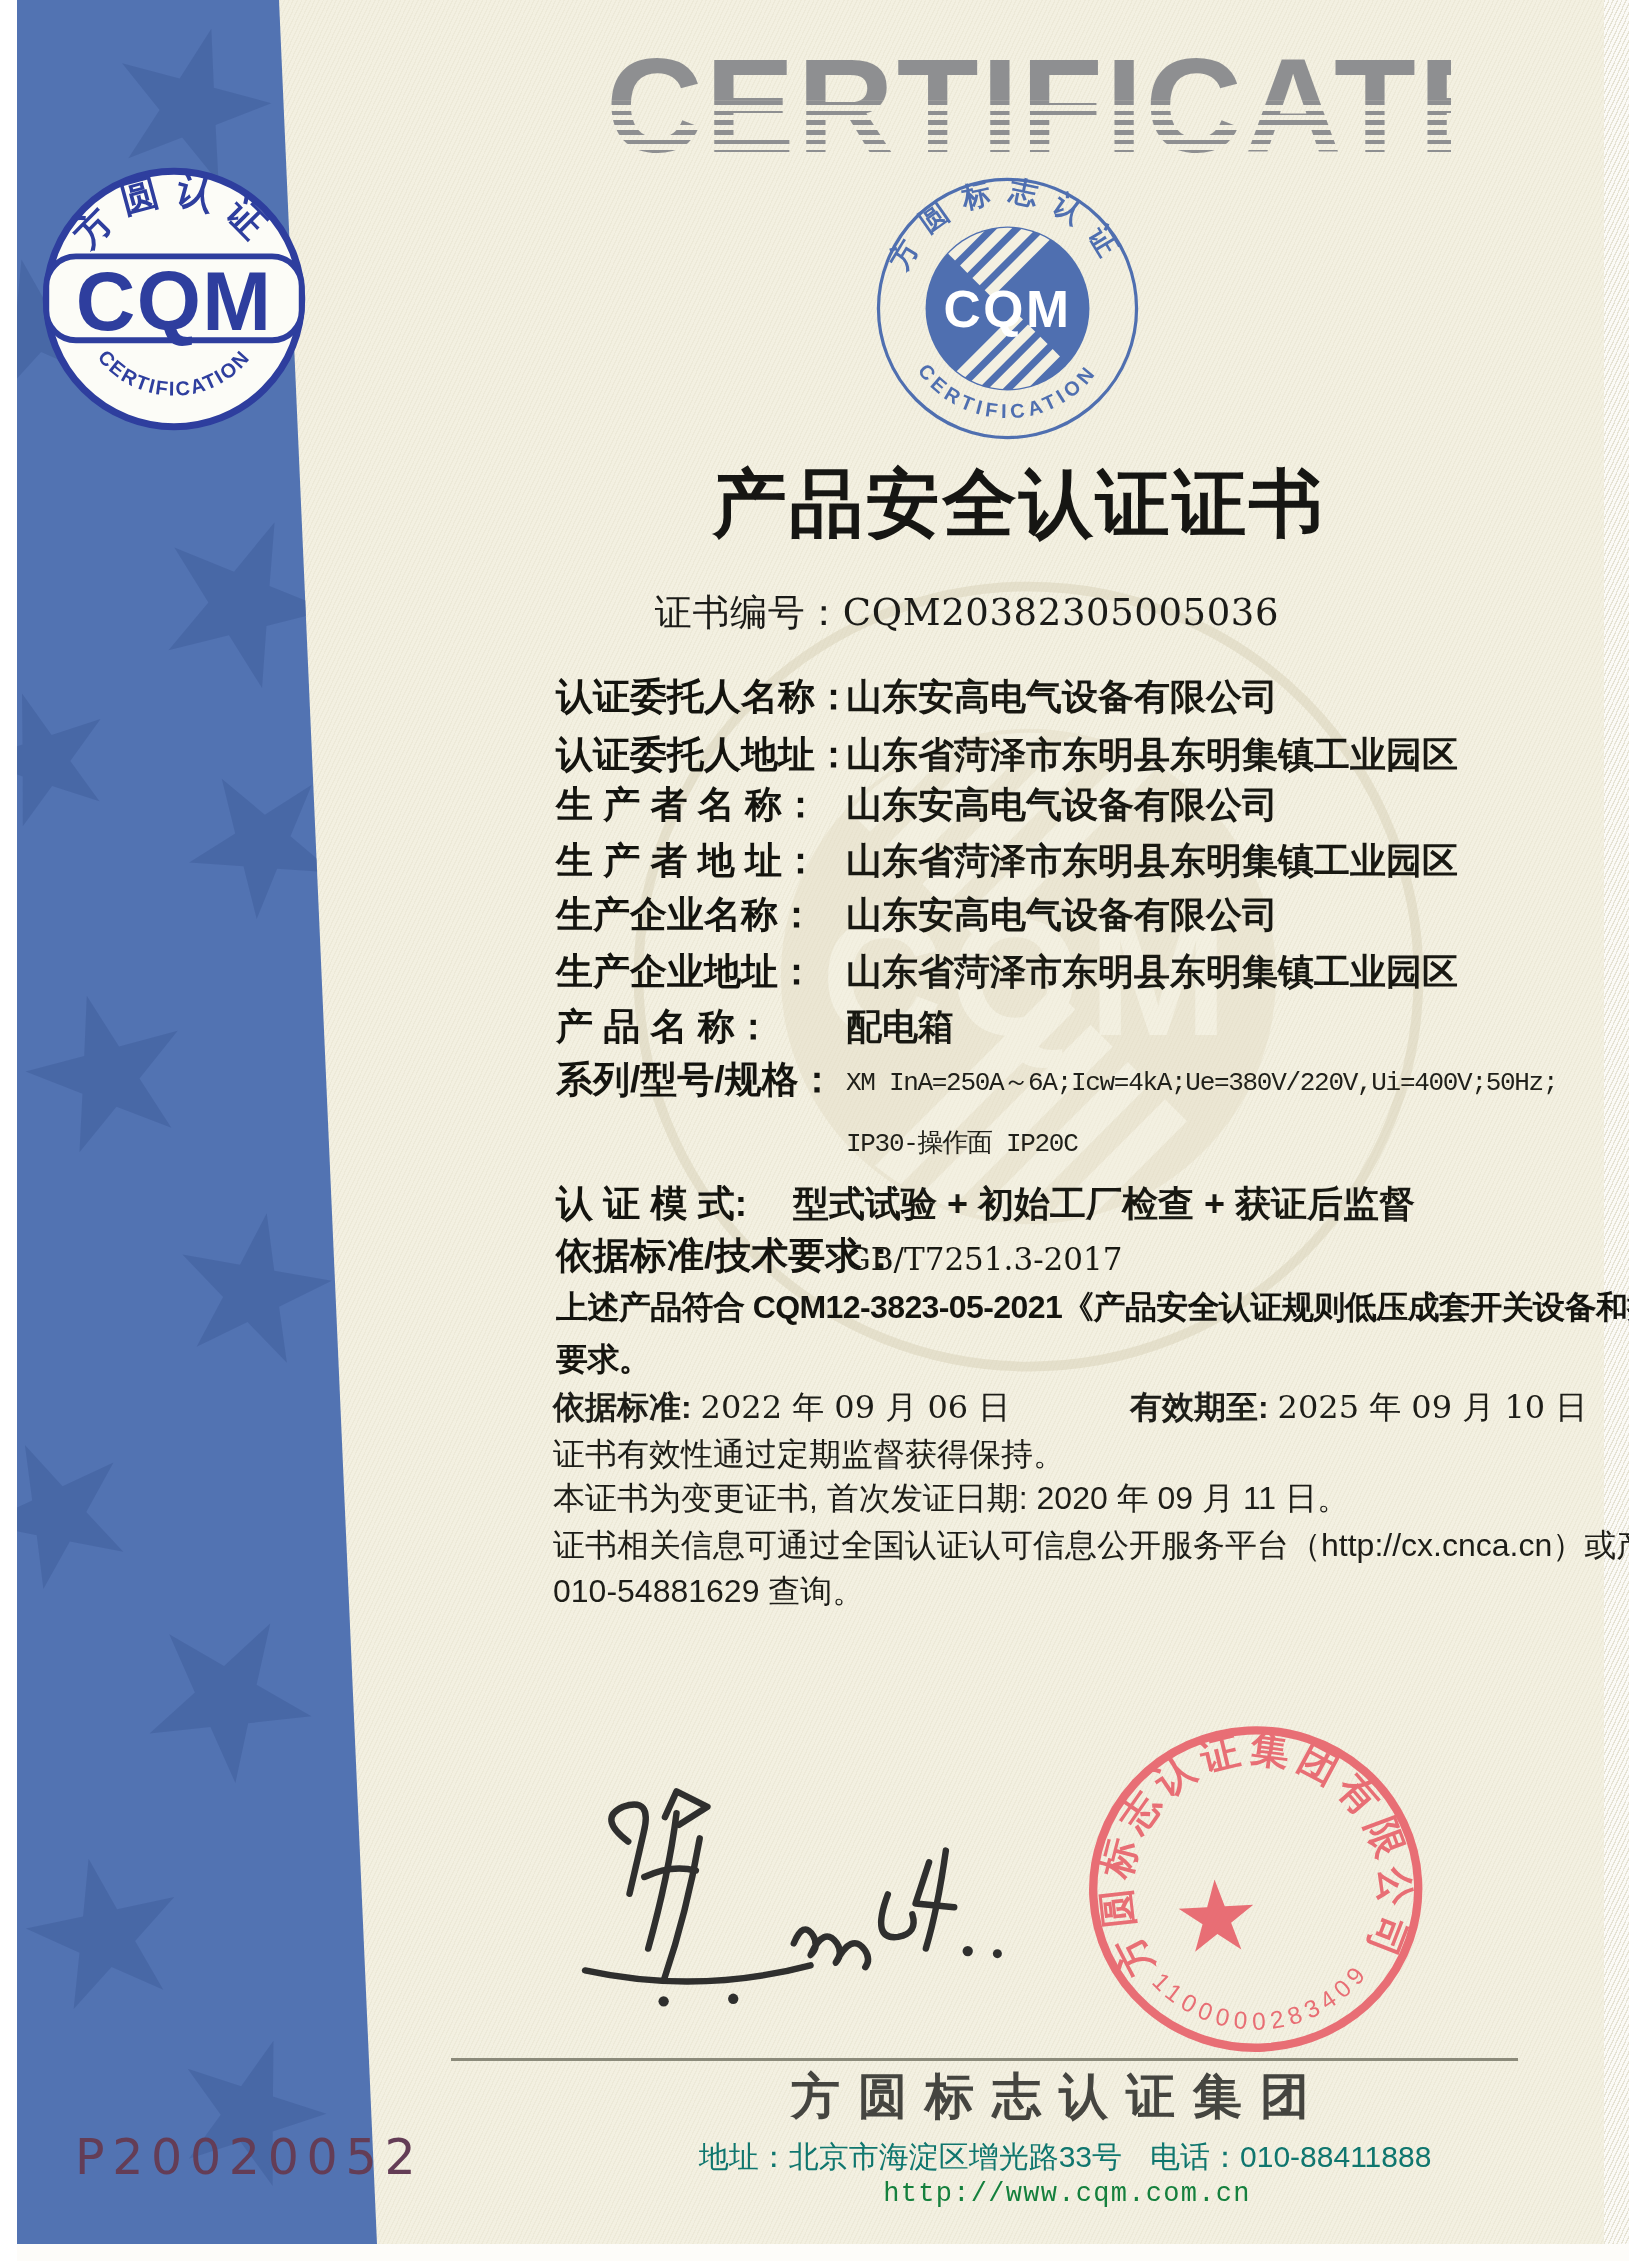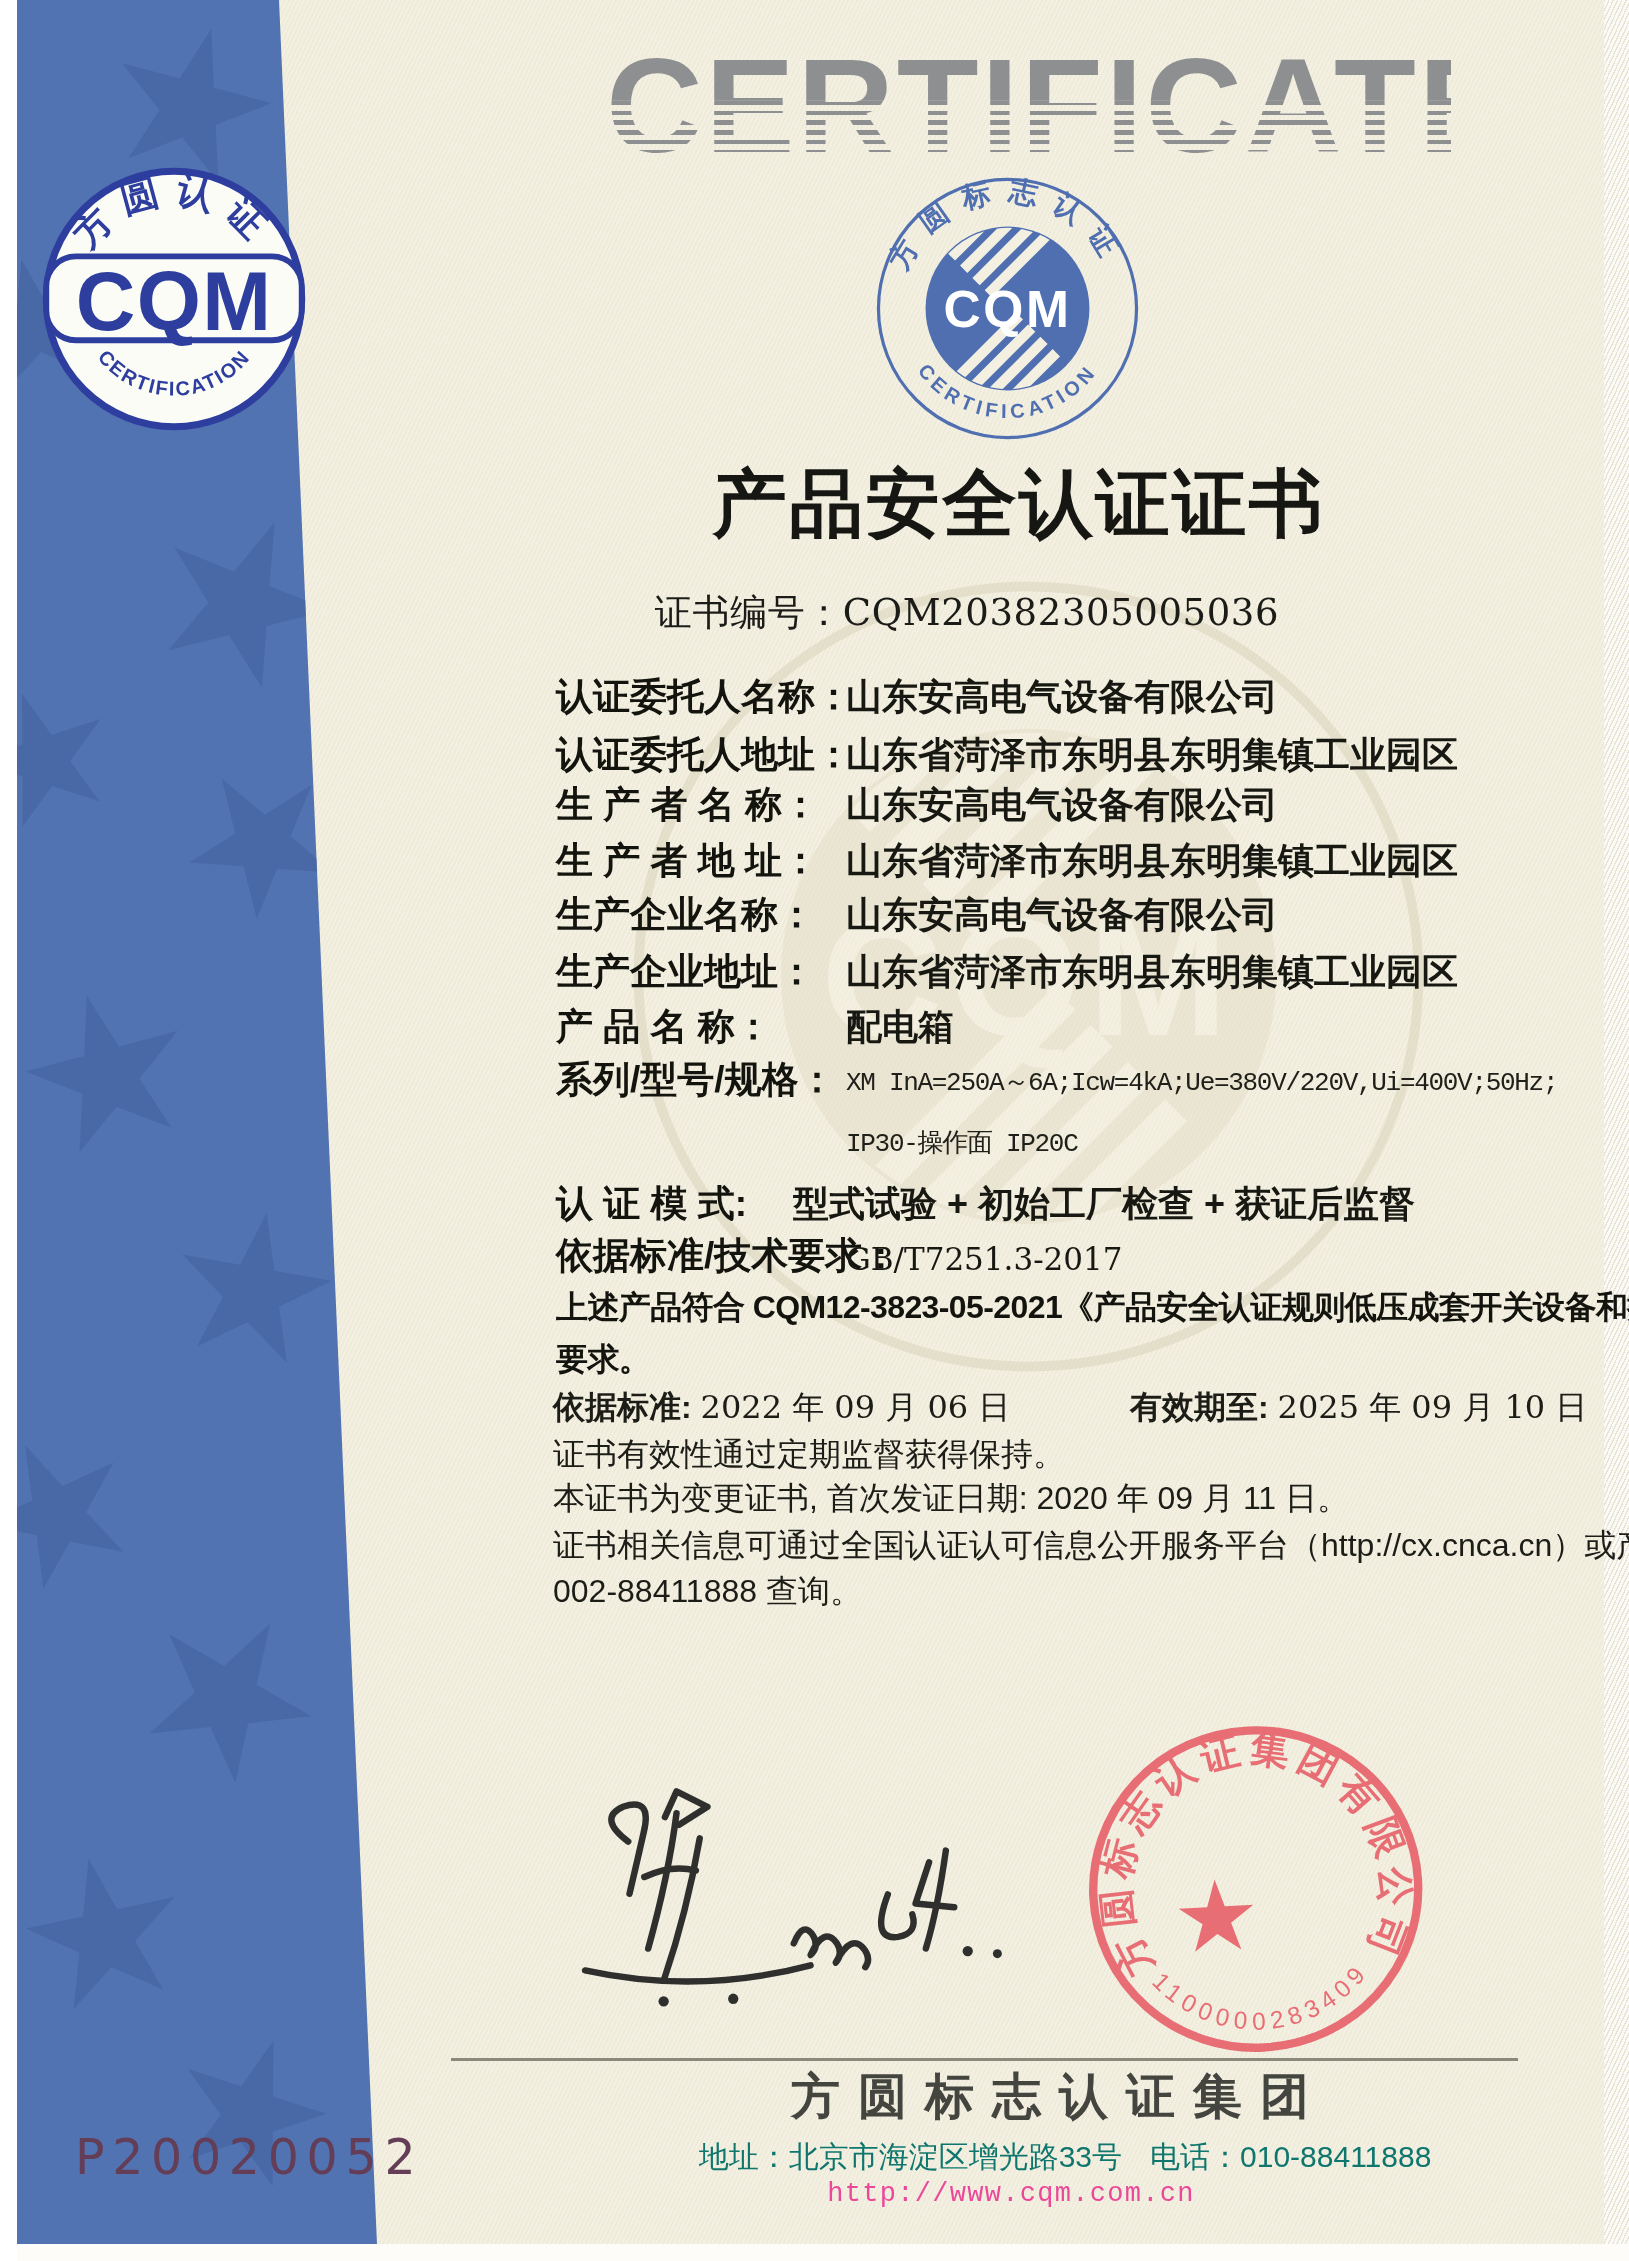--- a/index.html
+++ b/index.html
@@ -96,23 +96,23 @@
     position:absolute;top:2072px;left:1059px;transform:translateX(-50%);z-index:2;
     font:700 49px/1 "DejaVu Serif","Liberation Serif",serif;
     color:#454540;letter-spacing:18px;white-space:nowrap;
   }
   .footer-addr{
     position:absolute;top:2142px;left:1065px;transform:translateX(-50%);z-index:2;
     display:flex;gap:28px;white-space:nowrap;
     font:500 30px/1 "Liberation Sans","DejaVu Sans",sans-serif;color:#0f766e;
   }
   .footer-url{
-    position:absolute;top:2181px;left:1011px;transform:translateX(-50%);z-index:2;
+    position:absolute;top:2181px;left:1067px;transform:translateX(-50%);z-index:2;
     font:400 27px/1 "Liberation Mono","DejaVu Sans Mono",monospace;
-    color:#ec4899;letter-spacing:1.3px;white-space:nowrap;
+    color:#15803d;letter-spacing:1.3px;white-space:nowrap;
   }
 
   .p-serial{
     position:absolute;left:75px;top:2133px;z-index:4;
     font:400 49px/1 "DejaVu Sans",sans-serif;
     color:#643d56;letter-spacing:7.7px;white-space:nowrap;
   }
 
   .signature{position:absolute;left:567px;top:1777px;z-index:4;}
   .stamp{position:absolute;left:1070px;top:1707px;z-index:5;}
@@ -257,21 +257,21 @@
 
 <div class="statement" style="top:1288px;">上述产品符合 CQM12-3823-05-2021《产品安全认证规则低压成套开关设备和控制设备》的</div>
 <div class="statement" style="top:1340px;">要求。</div>
 
 <div class="bodyline datepart" style="top:1388px;"><span style="font-weight:700">依据标准: </span><span class="num">2022 年 09 月 06 日</span></div>
 <div class="bodyline datepart" style="top:1388px;left:1130px;"><span style="font-weight:700">有效期至: </span><span class="num">2025 年 09 月 10 日</span></div>
 
 <div class="bodyline" style="top:1435px;">证书有效性通过定期监督获得保持。</div>
 <div class="bodyline" style="top:1479px;">本证书为变更证书, 首次发证日期: 2020 年 09 月 11 日。</div>
 <div class="bodyline" style="top:1526px;">证书相关信息可通过全国认证认可信息公开服务平台（http://cx.cnca.cn）或产品客服电话</div>
-<div class="bodyline" style="top:1572px;">002-88411888 查询。</div>
+<div class="bodyline" style="top:1572px;">010-54881629 查询。</div>
 
 <svg class="signature" width="451" height="258" viewBox="0 0 700 400">
   <g fill="none" stroke="#2f2f2e" stroke-width="10" stroke-linecap="round" stroke-linejoin="round">
     <path d="M 95 100 q -48 -36 -8 -54 q 46 -16 32 40 q -9 40 -22 95"></path>
     <path d="M 152 62 l 18 -40 l 48 24 l -44 28"></path>
     <path d="M 170 56 q -12 95 -44 210"></path>
     <path d="M 206 95 q -20 115 -55 218"></path>
     <path d="M 120 155 q 42 -20 80 -10"></path>
     <path d="M 28 300 q 175 38 350 -8"></path>
     <path d="M 352 258 q 15 -36 30 -12 q 10 17 -4 30 q 21 -46 41 -18 q 10 16 -2 30 q 25 -48 45 -20 q 10 15 1 27"></path>

